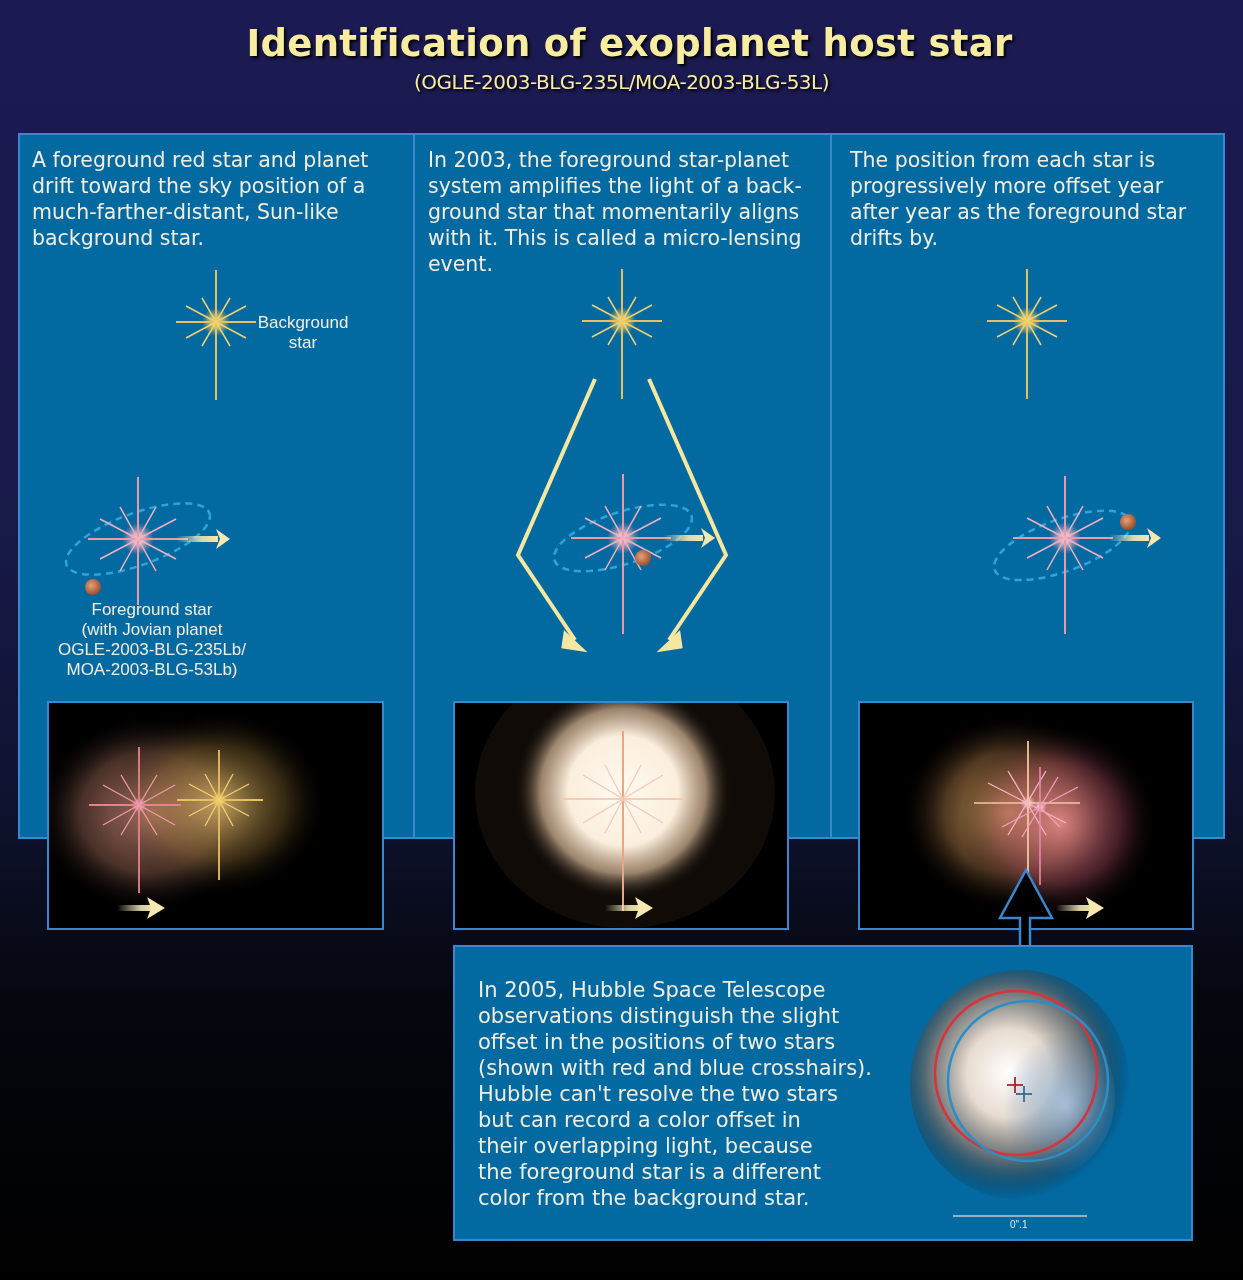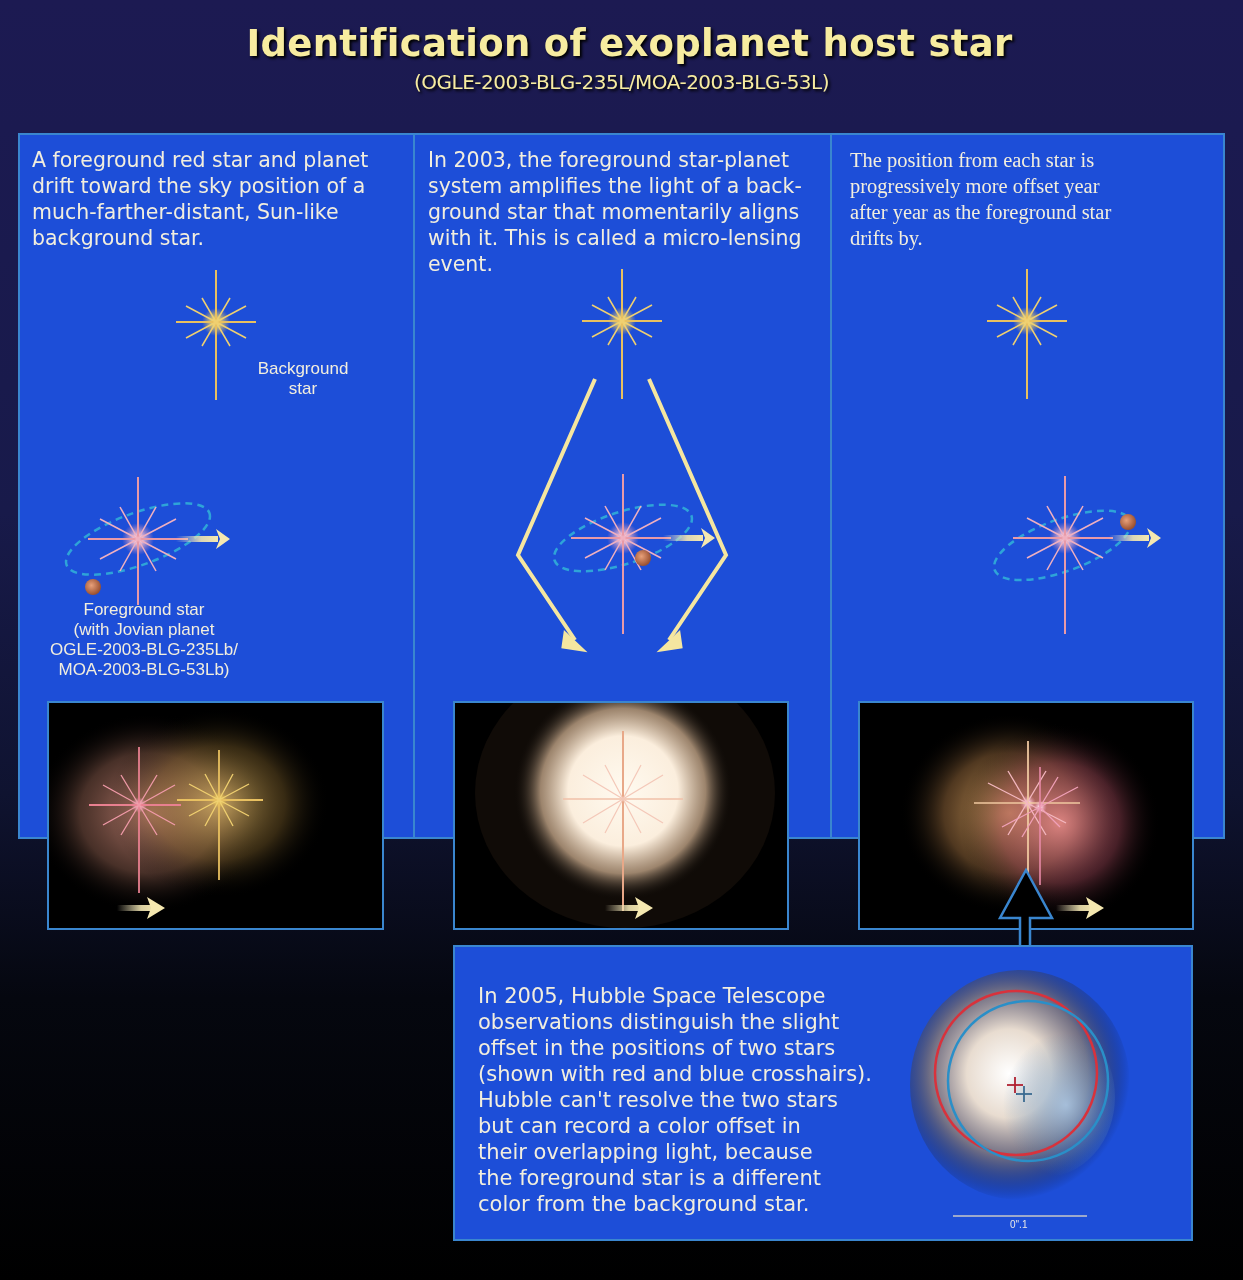--- a/index.html
+++ b/index.html
@@ -15,21 +15,21 @@
     color:#f7eca0; text-shadow: 2px 2px 3px #000;
     letter-spacing:0.3px;
     margin-left:8px;
   }
   .subtitle {
     position:absolute; left:0; top:70px; width:1243px; text-align:center;
     font-family:"DejaVu Sans", sans-serif; font-size:20px; color:#f7eca0;
     text-shadow: 2px 2px 3px #000; letter-spacing:-0.5px;
   }
   .panel {
-    position:absolute; background:#1d4ed8; border:2px solid #3a86cf; box-sizing:border-box;
+    position:absolute; background:#0369a1; border:2px solid #3a86cf; box-sizing:border-box;
   }
   .panel-text {
     position:absolute; font-size:20.5px; line-height:26px; color:#f2eede; white-space:pre-line;
   }
   .inset {
     position:absolute; background:#000; border:2px solid #3a86cf; box-sizing:border-box; overflow:hidden;
   }
   .label {
     position:absolute; font-family:"Liberation Sans", sans-serif; font-size:17px; line-height:20px;
     color:#f2eede; text-align:center; white-space:pre-line;
@@ -115,38 +115,38 @@
     <g transform="translate(196,187)">
       <circle r="14" fill="url(#gGold)"></circle>
       <line x1="0" y1="-52" x2="0" y2="78" stroke="#e8c060" stroke-width="2"></line>
       <line x1="-40" y1="0" x2="40" y2="0" stroke="#e8c060" stroke-width="2"></line>
       <line x1="-30" y1="-16" x2="30" y2="16" stroke="#f0d070" stroke-width="1.5"></line>
       <line x1="-30" y1="16" x2="30" y2="-16" stroke="#f0d070" stroke-width="1.5"></line>
       <line x1="-14" y1="-24" x2="14" y2="24" stroke="#f0d070" stroke-width="1.5"></line>
       <line x1="-14" y1="24" x2="14" y2="-24" stroke="#f0d070" stroke-width="1.5"></line>
     </g>
   </svg>
-  <div class="label" style="left:228px; top:178px; width:110px;margin-top:46px;">Background
+  <div class="label" style="left:228px; top:178px; width:110px;">Background
 star</div>
   <svg width="397" height="706">
     <g transform="translate(118,404)">
       <ellipse cx="0" cy="0" rx="76" ry="26" transform="rotate(-20)" fill="none" stroke="#2ea4d8" stroke-width="2.5" stroke-dasharray="7,5"></ellipse>
       <circle r="16" fill="url(#gPink)"></circle>
       <line x1="0" y1="-62" x2="0" y2="66" stroke="#e89aa8" stroke-width="2"></line>
       <line x1="-50" y1="0" x2="50" y2="0" stroke="#e89aa8" stroke-width="2"></line>
       <line x1="-38" y1="-20" x2="38" y2="20" stroke="#f0b0c0" stroke-width="1.5"></line>
       <line x1="-38" y1="20" x2="38" y2="-20" stroke="#f0b0c0" stroke-width="1.5"></line>
       <line x1="-18" y1="-32" x2="18" y2="32" stroke="#f0b0c0" stroke-width="1.5"></line>
       <line x1="-18" y1="32" x2="18" y2="-32" stroke="#f0b0c0" stroke-width="1.5"></line>
       <circle cx="-45" cy="48" r="8" fill="url(#gPlanet)"></circle>
       <rect x="38" y="-3" width="42" height="6" fill="url(#gArrow)"></rect>
       <polygon points="78,-10 92,0 78,10 82,0" fill="#f5e8b0"></polygon>
     </g>
   </svg>
-  <div class="label" style="left:24px; top:465px; width:200px;text-align:center;">Foreground  star
+  <div class="label" style="left:32px; top:465px; width:200px;text-align:center;">Foreground  star
 (with Jovian planet
 OGLE-2003-BLG-235Lb/
 MOA-2003-BLG-53Lb)</div>
 </div>
 
 <div class="panel" style="left:413px; top:133px; width:419px; height:706px;">
   <div class="panel-text" style="left:13px; top:12px; width:400px;">In 2003, the foreground star-planet
 system amplifies the light of a back-
 ground star that momentarily aligns
 with it. This is called a micro-lensing
@@ -178,21 +178,21 @@
       <line x1="-38" y1="20" x2="38" y2="-20" stroke="#f0b0c0" stroke-width="1.5"></line>
       <line x1="-18" y1="-32" x2="18" y2="32" stroke="#f0b0c0" stroke-width="1.5"></line>
       <line x1="-18" y1="32" x2="18" y2="-32" stroke="#f0b0c0" stroke-width="1.5"></line>
       <circle cx="20" cy="20" r="8" fill="url(#gPlanet)"></circle>
       <rect x="40" y="-3" width="40" height="6" fill="url(#gArrow)"></rect>
       <polygon points="78,-10 92,0 78,10 82,0" fill="#f5e8b0"></polygon>
     </g>
   </svg>
 </div>
 
-<div class="panel" style="left:830px; top:133px; width:395px; height:706px;font-family:Liberation Serif, serif;">
+<div class="panel" style="left:830px; top:133px; width:395px; height:706px;">
   <div class="panel-text" style="left:18px; top:12px; width:370px;">The position from each star is
 progressively more offset year
 after year as the foreground star
 drifts by.</div>
   <svg width="395" height="706">
     <g transform="translate(195,186)">
       <circle r="14" fill="url(#gGold)"></circle>
       <line x1="0" y1="-52" x2="0" y2="78" stroke="#e8c060" stroke-width="2"></line>
       <line x1="-40" y1="0" x2="40" y2="0" stroke="#e8c060" stroke-width="2"></line>
       <line x1="-30" y1="-16" x2="30" y2="16" stroke="#f0d070" stroke-width="1.5"></line>
@@ -288,21 +288,21 @@
       <polygon points="226,194 244,205 226,216 230,205" fill="#f5e8b0"></polygon>
     </g>
   </svg>
 </div>
 
 <svg width="1243" height="1280" style="pointer-events:none;">
   <path d="M1020,948 L1020,918 L1000,918 L1026,870 L1052,918 L1030,918 L1030,948 Z" fill="#000" stroke="#3a86cf" stroke-width="2.5" stroke-linejoin="miter"></path>
 </svg>
 
 <div class="panel" style="left:453px; top:945px; width:740px; height:296px;">
-  <div class="hubble-text" style="left:23px; top:30px; width:460px;margin-top:6px;">In 2005, Hubble Space Telescope
+  <div class="hubble-text" style="left:23px; top:30px; width:460px;">In 2005, Hubble Space Telescope
 observations distinguish the slight
 offset in the positions of two stars
 (shown with red and blue crosshairs).
 Hubble can't resolve the two stars
 but can record a color offset in
 their overlapping light, because
 the foreground star is a different
 color from the background star.</div>
   <svg width="740" height="296">
     <ellipse cx="565" cy="138" rx="110" ry="115" fill="url(#hubbleGlow)"></ellipse>

